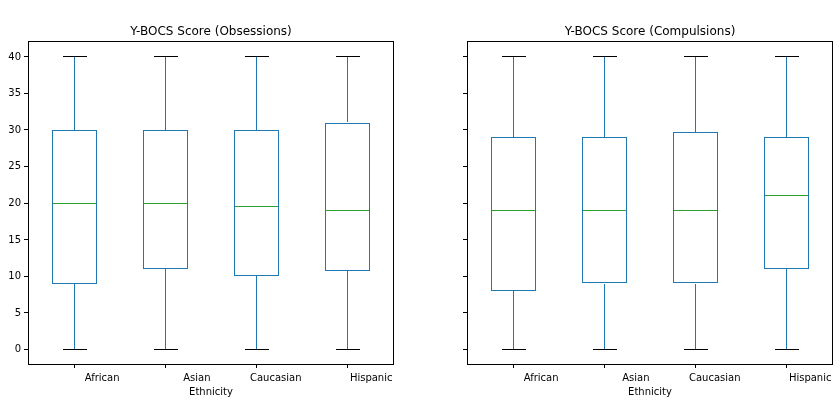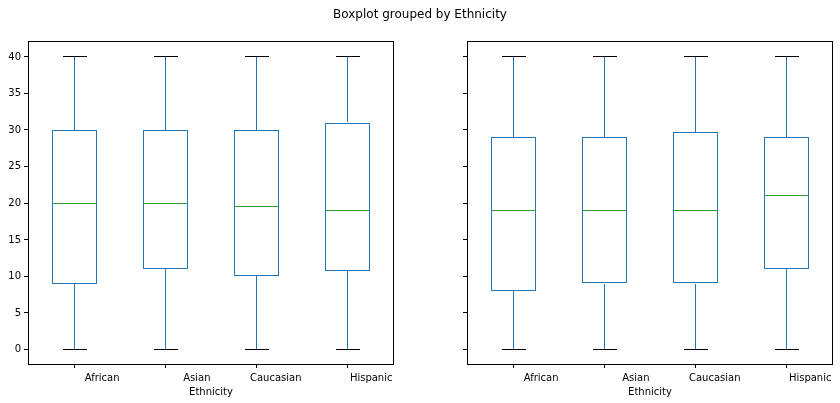--- a/index.html
+++ b/index.html
@@ -35,23 +35,23 @@
   }
   .whisker { position:absolute; width:1px; }
   .cap     { position:absolute; height:1px; }
   .bp-box  { position:absolute; box-sizing:border-box; border:1px solid; background:transparent; }
   .median  { position:absolute; height:1px; }
 </style>
 </head>
 <body>
 
 <div class="figure">
-  <div class="suptitle">Boxplot grouped by Ethnicity</div>
 
   <div class="subplot subplot-0">
+    <div class="subplot-title">Y-BOCS Score (Obsessions)</div>
     <div class="axes">
         <div class="ytick-mark" style="top: 306.864px;"></div>
         <div class="ytick-label" style="top: 301.364px;">0</div>
         <div class="ytick-mark" style="top: 270.273px;"></div>
         <div class="ytick-label" style="top: 264.773px;">5</div>
         <div class="ytick-mark" style="top: 233.682px;"></div>
         <div class="ytick-label" style="top: 228.182px;">10</div>
         <div class="ytick-mark" style="top: 197.091px;"></div>
         <div class="ytick-label" style="top: 191.591px;">15</div>
         <div class="ytick-mark" style="top: 160.5px;"></div>
@@ -94,20 +94,21 @@
         <div class="whisker" style="left: 318px; top: 228.693px; height: 78.6705px; background: rgb(31, 119, 180);"></div>
         <div class="cap" style="left: 306.5px; width: 24px; top: 14.1364px; background: rgb(0, 0, 0);"></div>
         <div class="cap" style="left: 306.5px; width: 24px; top: 306.864px; background: rgb(0, 0, 0);"></div>
         <div class="bp-box" style="left: 296px; width: 45px; top: 80.5px; height: 148.193px; border-color: rgb(31, 119, 180);"></div>
         <div class="median" style="left: 297px; width: 43px; top: 167.818px; background: rgb(44, 160, 44);"></div>
       </div>
     <div class="xlabel">Ethnicity</div>
   </div>
 
   <div class="subplot subplot-1">
+    <div class="subplot-title">Y-BOCS Score (Compulsions)</div>
     <div class="axes">
         <div class="ytick-mark" style="top: 306.864px;"></div>
         <div class="ytick-mark" style="top: 270.273px;"></div>
         <div class="ytick-mark" style="top: 233.682px;"></div>
         <div class="ytick-mark" style="top: 197.091px;"></div>
         <div class="ytick-mark" style="top: 160.5px;"></div>
         <div class="ytick-mark" style="top: 123.909px;"></div>
         <div class="ytick-mark" style="top: 87.3182px;"></div>
         <div class="ytick-mark" style="top: 50.7273px;"></div>
         <div class="ytick-mark" style="top: 14.1364px;"></div>

